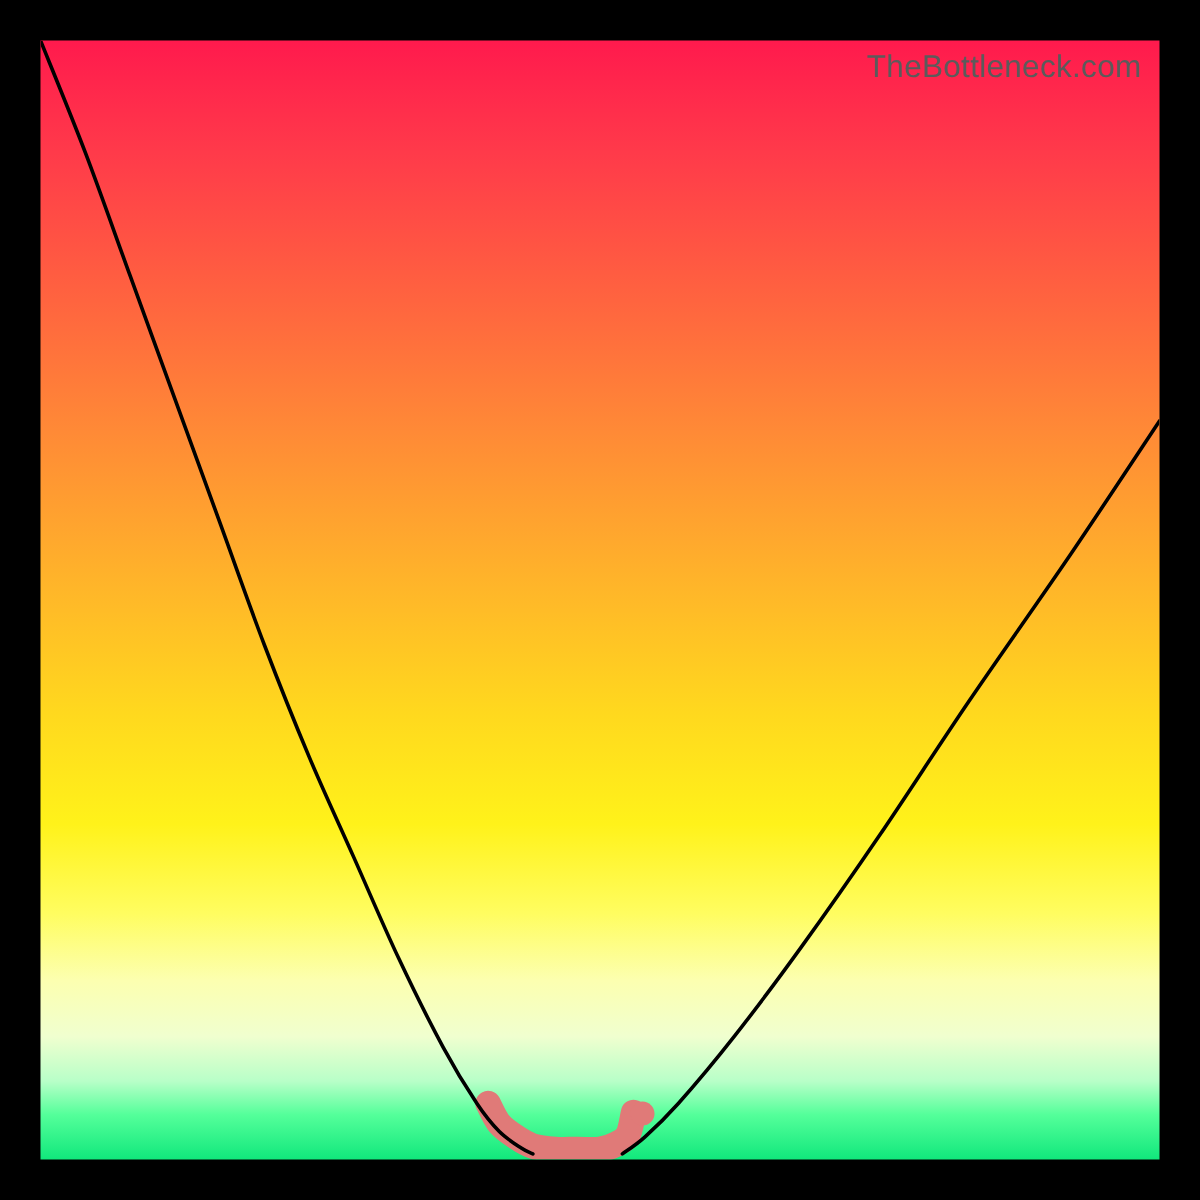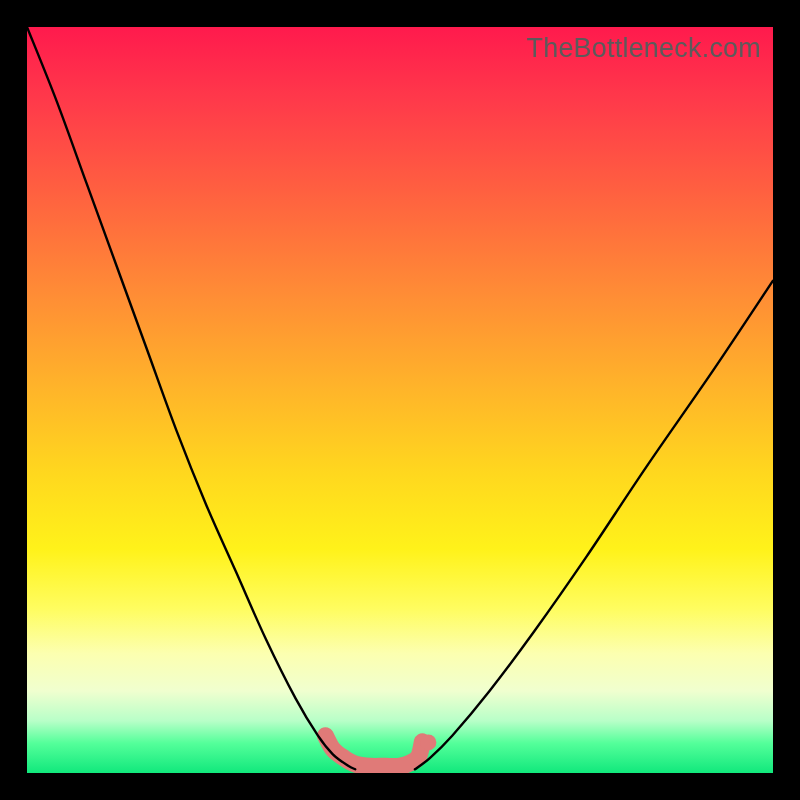--- a/index.html
+++ b/index.html
@@ -41,21 +41,21 @@
       #54ff9a 96%,
       #11e87c 100%
     );
     overflow: hidden;
   }
   .watermark {
     position: absolute;
     top: 6px;
     right: 12px;
     color: #5b5b5b;
-    font-size: 27px;
+    font-size: 21px;
     font-weight: 500;
     letter-spacing: 0.2px;
     user-select: none;
   }
   svg.curves {
     position: absolute;
     left: 0;
     top: 0;
     width: 746px;
     height: 746px;

